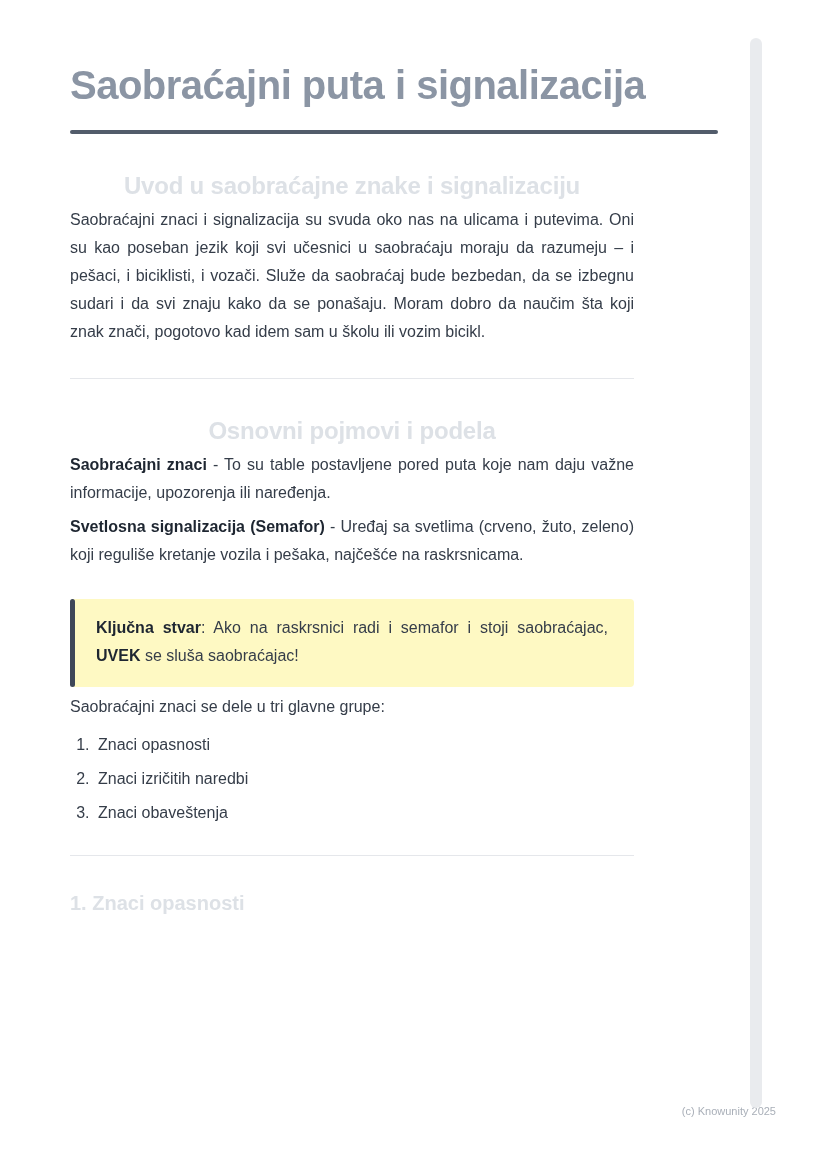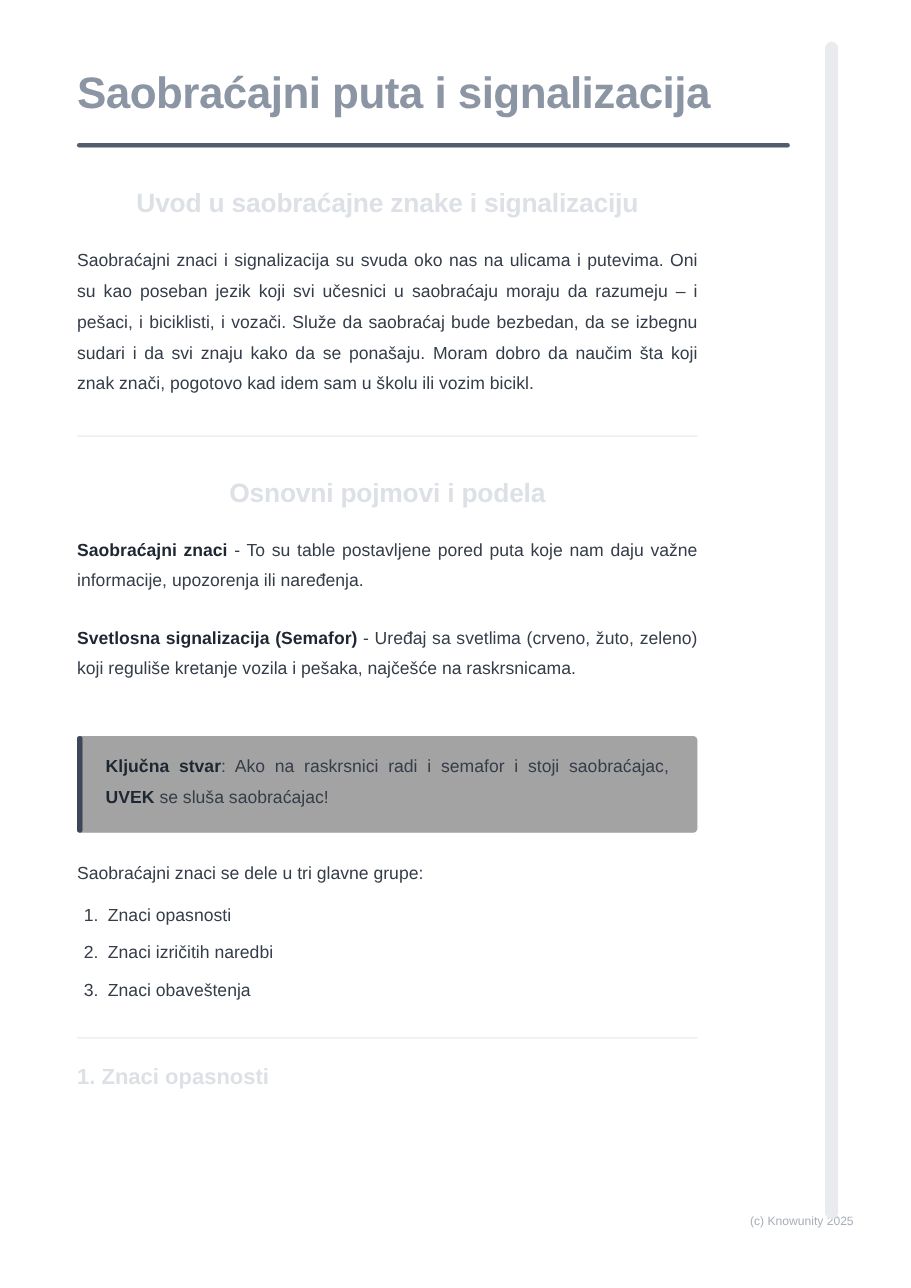--- a/index.html
+++ b/index.html
@@ -35,42 +35,42 @@
   }
   h2.faded {
     margin-top: 38px;
     font-size: 24px;
     font-weight: 800;
     color: #dde1e6;
     letter-spacing: -0.2px;
     text-align: center;
   }
   h3.faded {
-    margin-top: 24px;
+    margin-top: 36px;
     font-size: 20px;
     font-weight: 800;
     color: #dde1e6;
   }
   p.body-text {
-    margin-top: 24px;
+    margin-top: 6px;
     font-size: 16px;
     line-height: 28px;
     text-align: justify;
     color: #353d49;
   }
   p.body-text strong { color: #1e2631; font-weight: 700; }
   hr.divider {
     border: none;
     border-top: 1px solid #e5e7eb;
     margin-top: 32px;
   }
   .callout {
     position: relative;
-    margin-top: 46px;
-    background: #a3a3a3;
+    margin-top: 30px;
+    background: #fef9c3;
     border-radius: 4px;
     padding: 15px 26px 17px 26px;
   }
   .callout::before {
     content: "";
     position: absolute;
     left: 0; top: 0; bottom: 0;
     width: 5px;
     background: #3e4758;
     border-radius: 3px;

